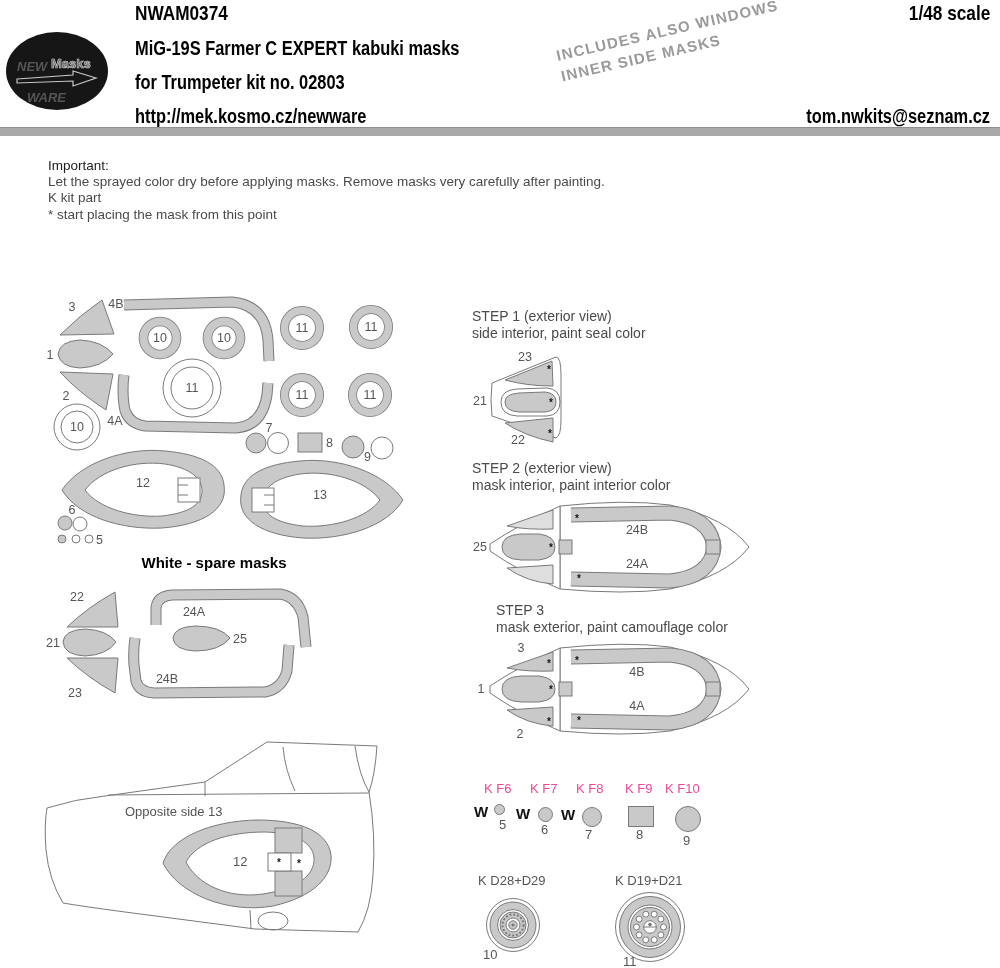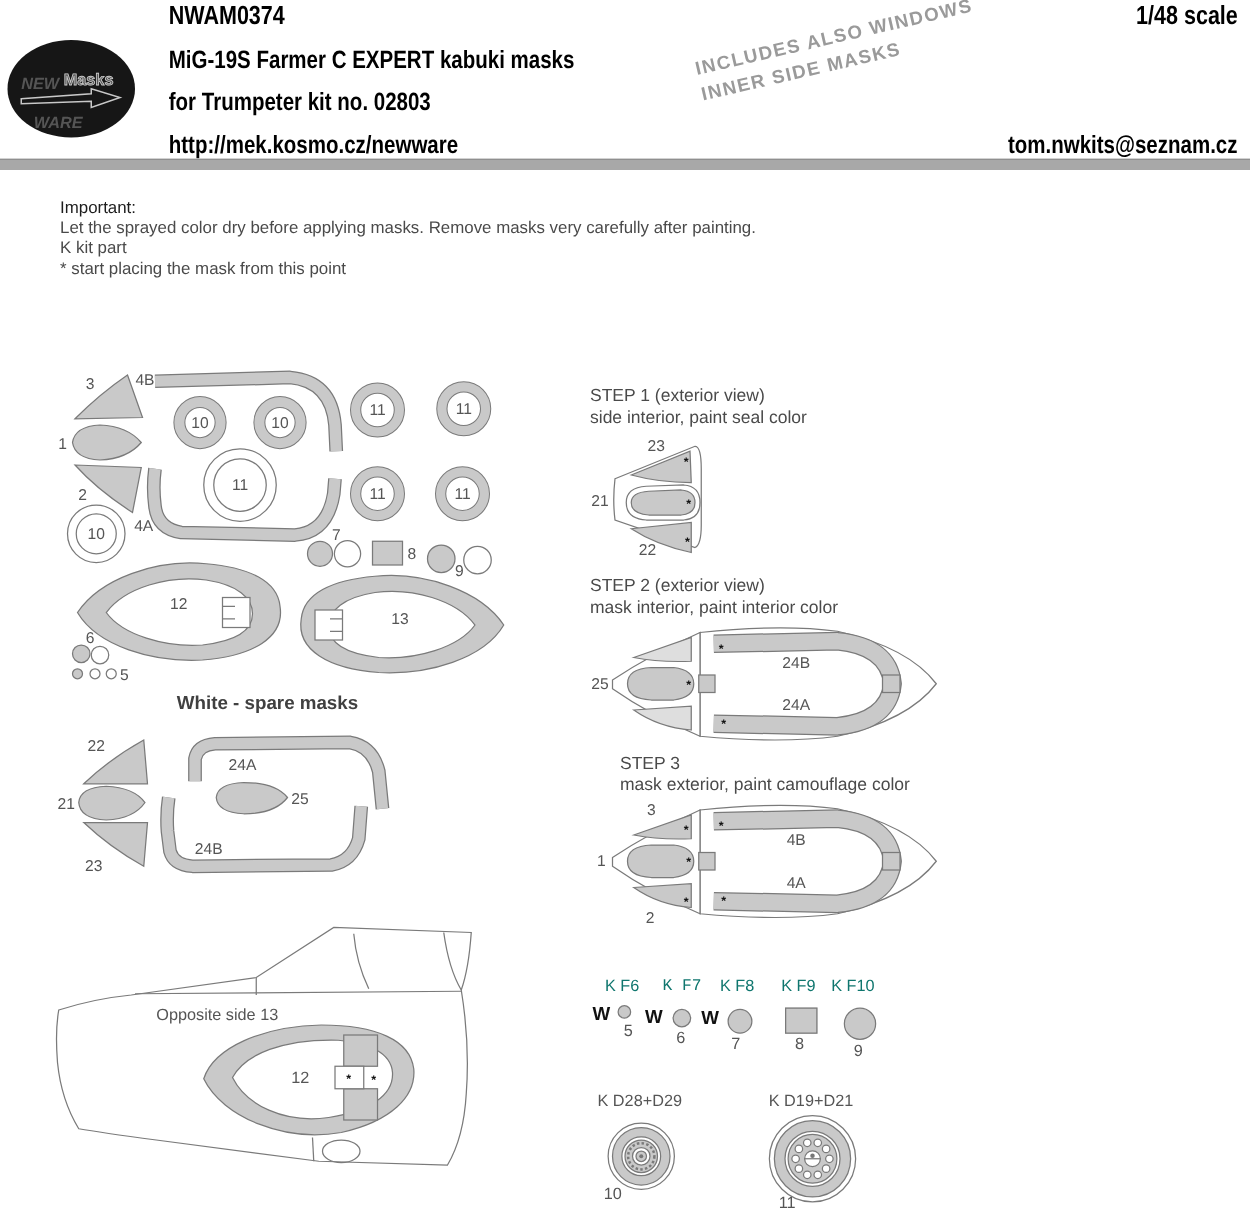--- a/index.html
+++ b/index.html
@@ -22,25 +22,25 @@
   text.n{font-size:12.5px;}
   text.ast{font-size:10px;font-weight:bold;fill:#111;}
   .m{fill:#c9c9c9;stroke:#7a7a7a;stroke-width:1;}
   .lg{fill:#dedede;stroke:#7a7a7a;stroke-width:1;}
   .w{fill:#ffffff;stroke:#7a7a7a;stroke-width:1;}
   .ln{fill:none;stroke:#7a7a7a;stroke-width:1;}
   .bu{fill:none;stroke:#7a7a7a;stroke-linecap:butt;}
   .bg{fill:none;stroke:#c9c9c9;stroke-linecap:butt;}
   
   .spare-hd{position:absolute;left:114px;top:554px;width:200px;text-align:center;
-            font-size:15px;font-weight:bold;color:#404040;}
+            font-size:15px;font-weight:bold;color:#000000;}
   
   .step-hd{position:absolute;font-size:14px;line-height:17px;color:#4a4a4a;white-space:nowrap;}
   
-  .f-label{position:absolute;font-size:13px;color:#0f766e;white-space:nowrap;}
+  .f-label{position:absolute;font-size:13px;color:#ec4899;white-space:nowrap;}
   .f-w{position:absolute;font-size:15px;font-weight:bold;color:#111;}
   .f-num{position:absolute;font-size:13px;color:#555;}
   .f-circle{position:absolute;border-radius:50%;background:#c9c9c9;border:1px solid #7a7a7a;}
   .f-square{position:absolute;background:#c9c9c9;border:1px solid #7a7a7a;}
 </style>
 </head>
 <body>
 
 <div id="page">
 
@@ -282,21 +282,21 @@
     <text class="ast" x="112" y="84">*</text>
     <text class="n" x="56" y="12" text-anchor="middle">3</text>
     <text class="n" x="16" y="53" text-anchor="middle">1</text>
     <text class="n" x="55" y="98" text-anchor="middle">2</text>
     <text class="n" x="172" y="36" text-anchor="middle">4B</text>
     <text class="n" x="172" y="70" text-anchor="middle">4A</text>
   </svg>
 
   <div>
     <span class="f-label" style="left:484px;top:781px;">K F6</span>
-    <span class="f-label" style="left:530px;top:781px;font-family:Liberation Mono, monospace;">K F7</span>
+    <span class="f-label" style="left:530px;top:781px;">K F7</span>
     <span class="f-label" style="left:576px;top:781px;">K F8</span>
     <span class="f-label" style="left:625px;top:781px;">K F9</span>
     <span class="f-label" style="left:665px;top:781px;">K F10</span>
 
     <span class="f-w" style="left:474px;top:803px;">W</span>
     <span class="f-w" style="left:516px;top:805px;">W</span>
     <span class="f-w" style="left:561px;top:806px;">W</span>
 
     <span class="f-circle" style="left:494px;top:804px;width:9px;height:9px;"></span>
     <span class="f-circle" style="left:538px;top:807px;width:13px;height:13px;"></span>

